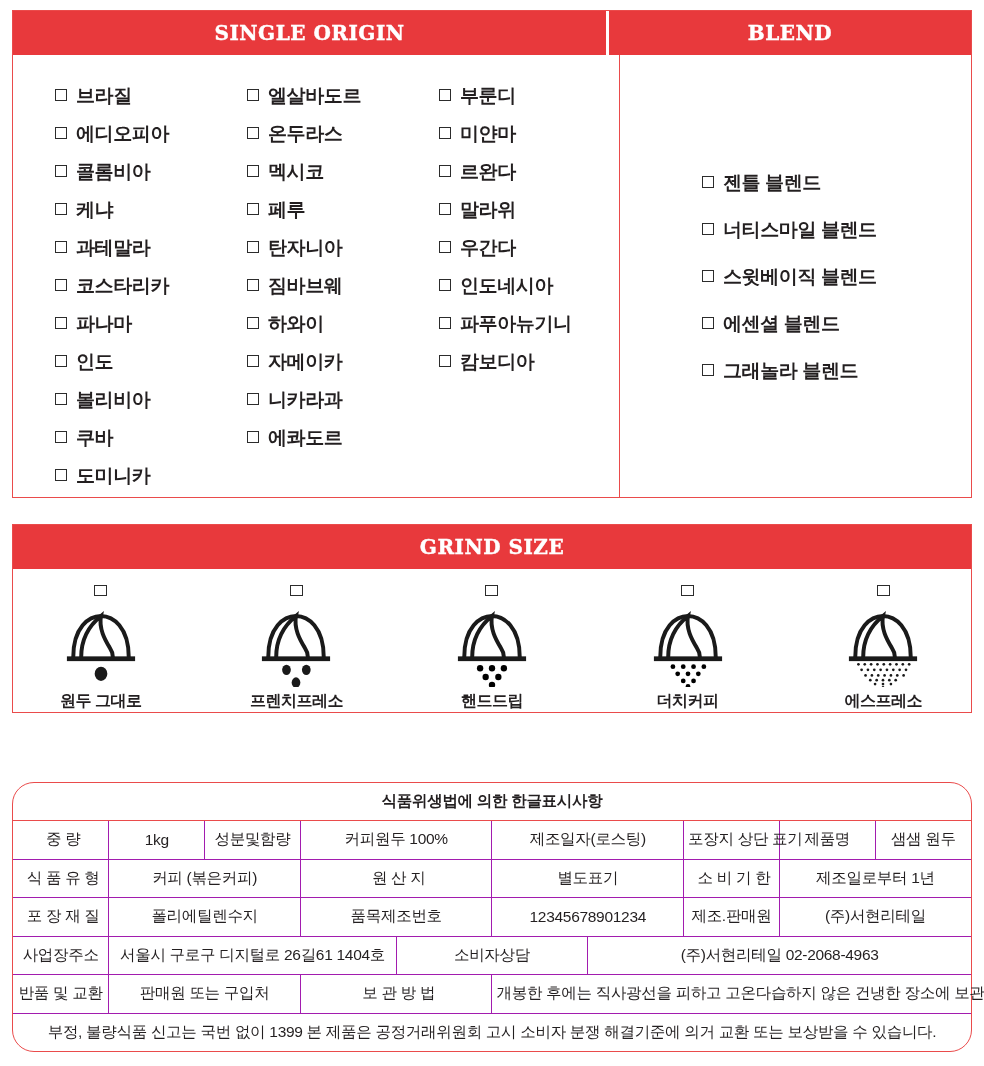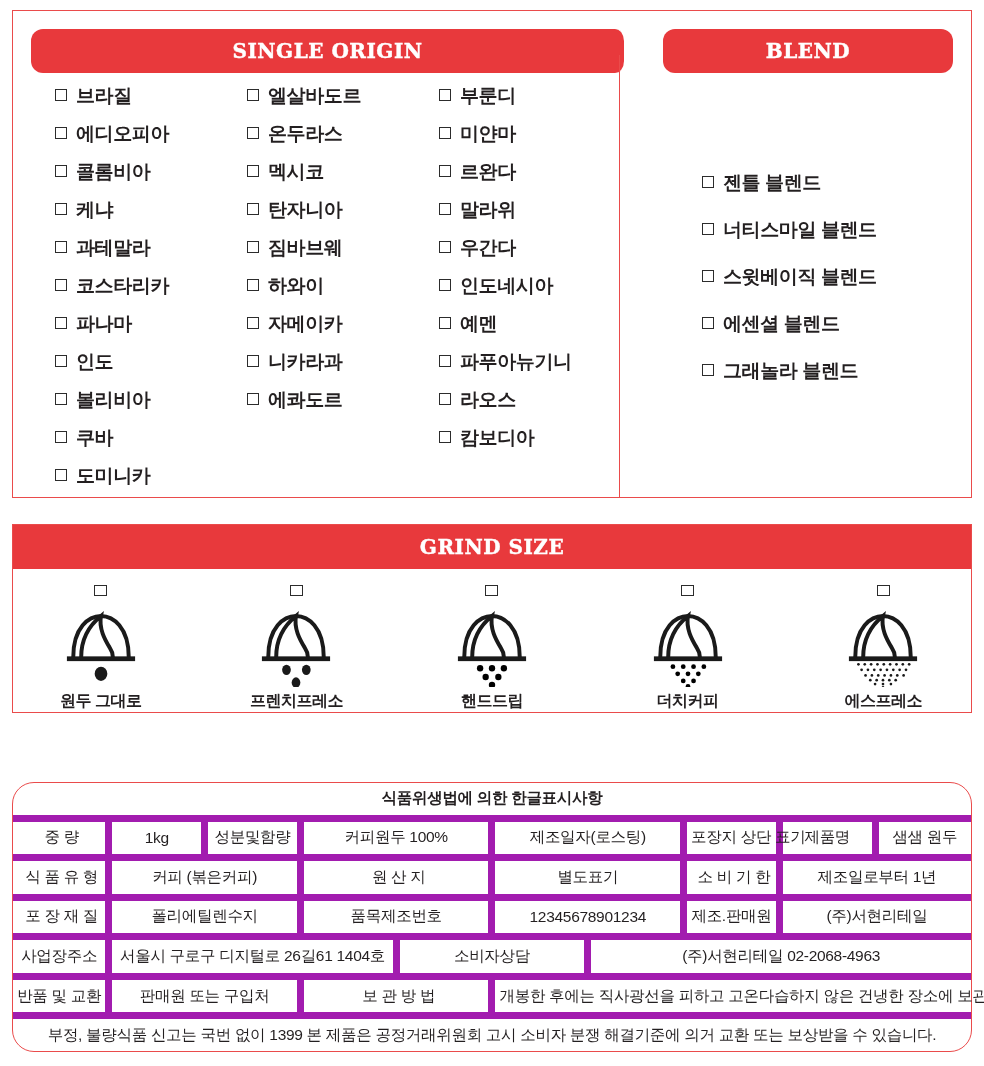--- a/index.html
+++ b/index.html
@@ -30,21 +30,21 @@
     letter-spacing: 0.5px;
     text-align: center;
     line-height: 44px;
     height: 44px;
     -webkit-text-stroke: 0.4px #ffffff;
   }
 
   
   #origin-card { left: 12px; top: 10px; width: 960px; height: 488px; }
   .band-row { display: flex; height: 44px; }
-  .band-row .band { margin: 18px; border-radius: 12px; }
+  .band-row .band { margin: 0; }
   .band-left  { flex: 0 0 596px; border-right: 3px solid #ffffff; }
   .band-right { flex: 1 1 auto; }
 
   .origin-body { display: flex; height: calc(100% - 44px); }
   .origin-left  { flex: 0 0 596px; border-right: 1.5px solid #ea4b4b; padding: 22px 0 0 0; }
   .origin-right { flex: 1 1 auto; padding: 0; display: flex; align-items: center; justify-content: flex-start; }
 
   .col-wrap { display: flex; padding-left: 42px; }
   .col { width: 192px; }
   .col:nth-child(3) { width: 180px; }
@@ -101,21 +101,21 @@
 
   
   #label-card { left: 12px; top: 782px; width: 960px; height: 270px; border-width: 1.5px; border-radius: 22px; }
   table.label-table {
     width: 100%;
     height: 100%;
     border-collapse: collapse;
     table-layout: fixed;
   }
   table.label-table td {
-    border: 7px solid #a21caf;
+    border: 1px solid #a21caf;
     text-align: center;
     vertical-align: middle;
     font-size: 15.5px;
     letter-spacing: -0.3px;
     color: #231f20;
     padding: 2px 4px;
     white-space: nowrap;
   }
   table.label-table tr:first-child td { border-top: none; }
   table.label-table td:first-child { border-left: none; }
@@ -201,20 +201,24 @@
           <div class="chk-item">
               <span class="box"></span>
               <span>온두라스</span>
             </div>
           <div class="chk-item">
               <span class="box"></span>
               <span>멕시코</span>
             </div>
           <div class="chk-item">
               <span class="box"></span>
+              <span>페루</span>
+            </div>
+          <div class="chk-item">
+              <span class="box"></span>
               <span>탄자니아</span>
             </div>
           <div class="chk-item">
               <span class="box"></span>
               <span>짐바브웨</span>
             </div>
           <div class="chk-item">
               <span class="box"></span>
               <span>하와이</span>
             </div>
@@ -251,29 +255,21 @@
           <div class="chk-item">
               <span class="box"></span>
               <span>우간다</span>
             </div>
           <div class="chk-item">
               <span class="box"></span>
               <span>인도네시아</span>
             </div>
           <div class="chk-item">
               <span class="box"></span>
-              <span>예멘</span>
-            </div>
-          <div class="chk-item">
-              <span class="box"></span>
               <span>파푸아뉴기니</span>
-            </div>
-          <div class="chk-item">
-              <span class="box"></span>
-              <span>라오스</span>
             </div>
           <div class="chk-item">
               <span class="box"></span>
               <span>캄보디아</span>
             </div>
         </div>
       </div>
     </div>
     <div class="origin-right">
       <div class="blend-list">

